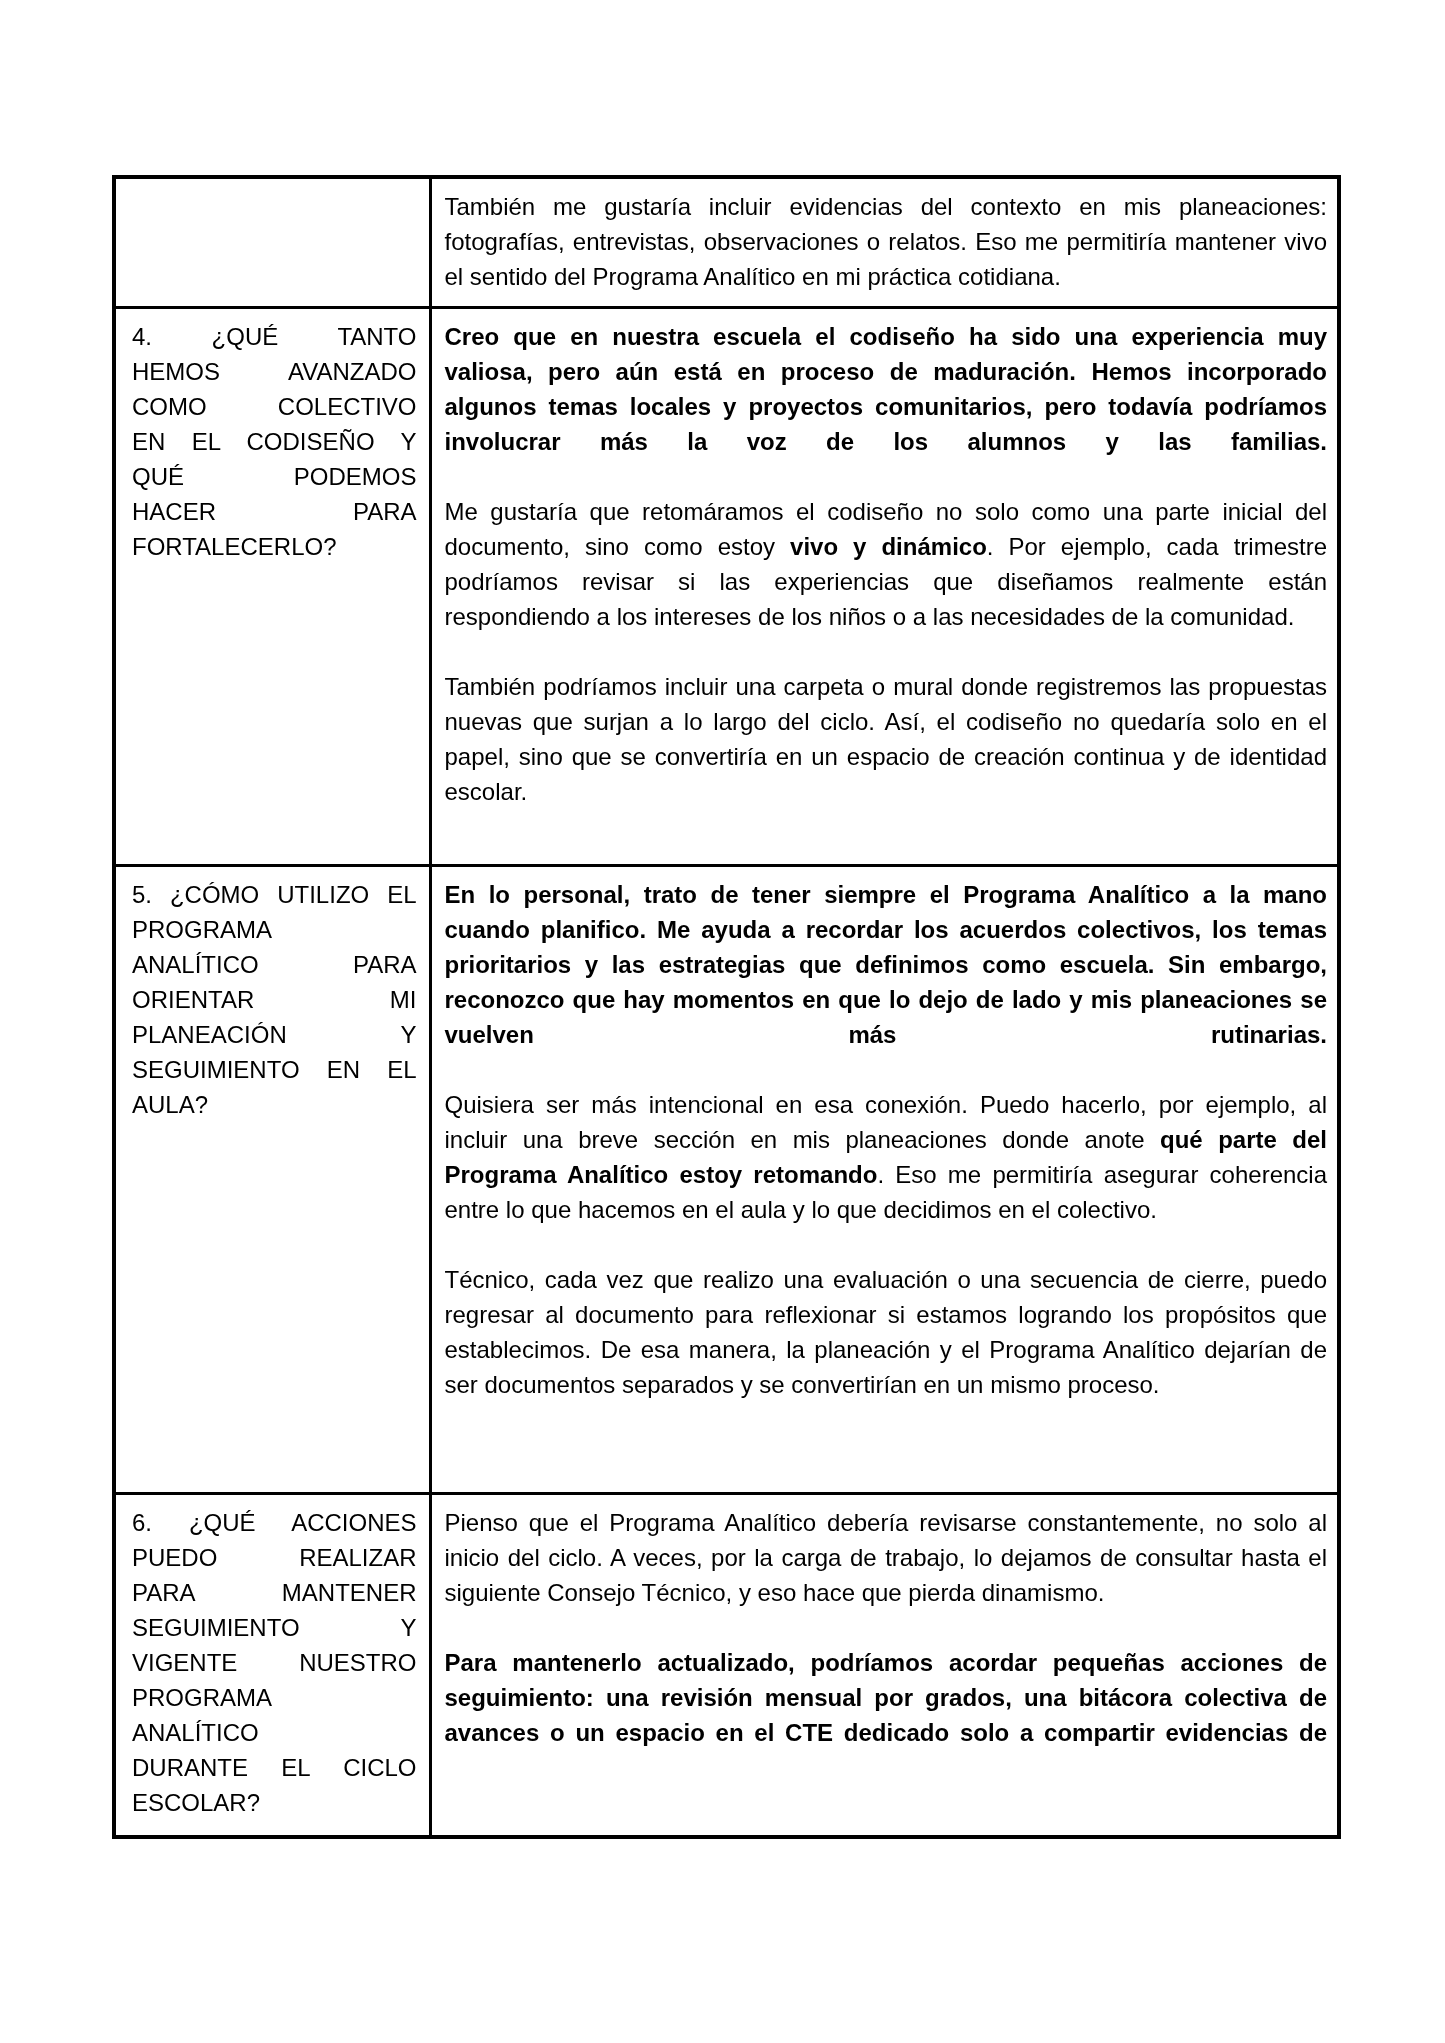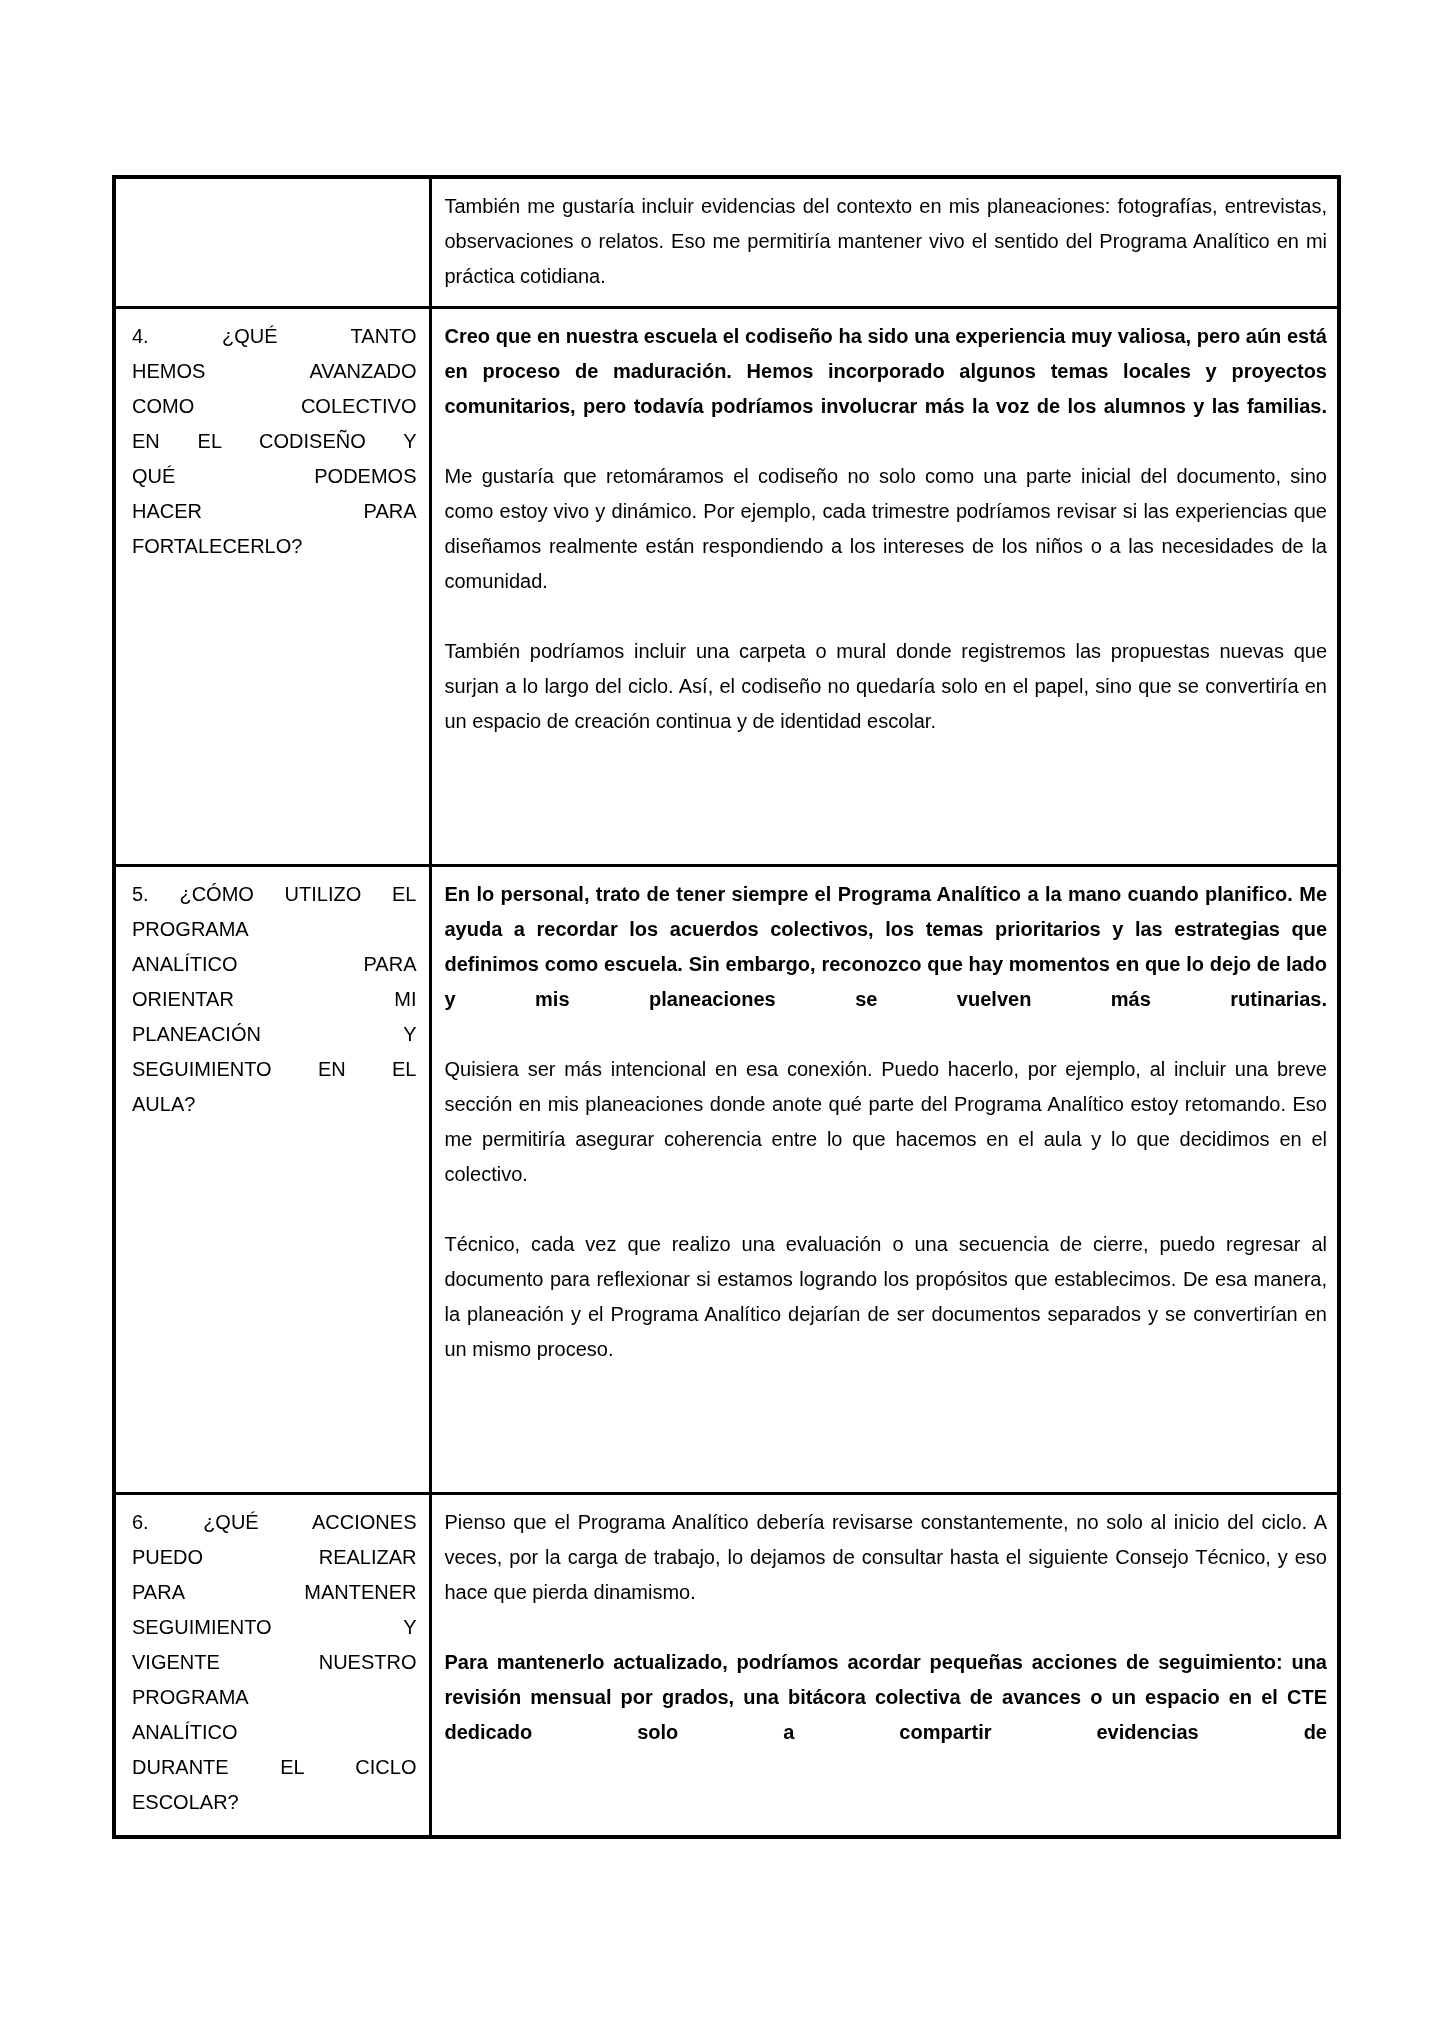--- a/index.html
+++ b/index.html
@@ -22,21 +22,21 @@
     left: 112px; top: 175px;
     width: 1225px;
     border-collapse: collapse;
     table-layout: fixed;
     border: 4px solid #000;
   }
   table.qa td {
     border: 3px solid #000;
     vertical-align: top;
     text-align: justify;
-    font-size: 20px;
+    font-size: 24px;
     line-height: 35px;
     overflow-wrap: break-word;
   }
   td.q-cell {
     width: 316px;
     font-weight: normal;
     padding: 10px 12px 10px 16px;
     box-sizing: border-box;
   }
   td.a-cell {
@@ -58,21 +58,21 @@
     margin: 0;
   }
   .a-cell p + p {
     margin-top: 35px;
   }
   .a-cell p.jl {
     text-align-last: justify;
     font-weight: bold;
     -moz-text-align-last: justify;
   }
-  .b { font-weight: normal; }
+  .b { font-weight: bold; }
 </style>
 </head>
 <body>
 
 <main class="page">
   <table class="qa">
     <colgroup>
       <col style="width:316px">
       <col style="width:909px">
     </colgroup>

